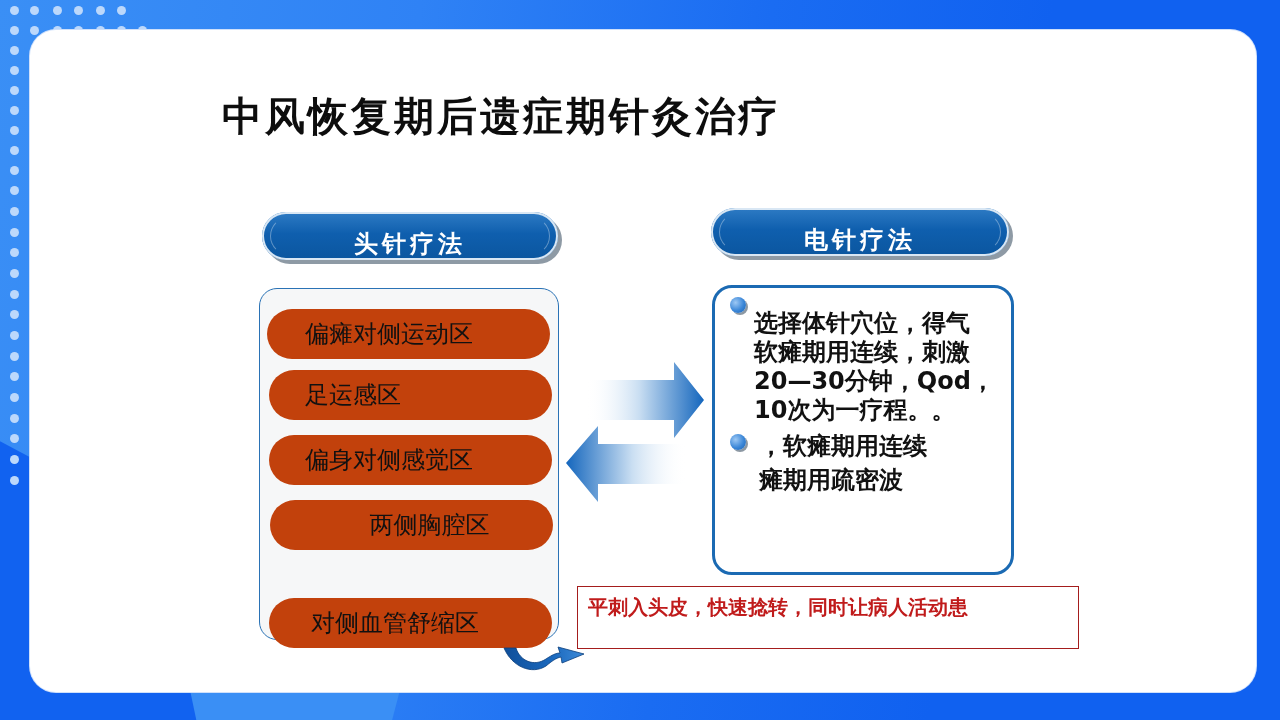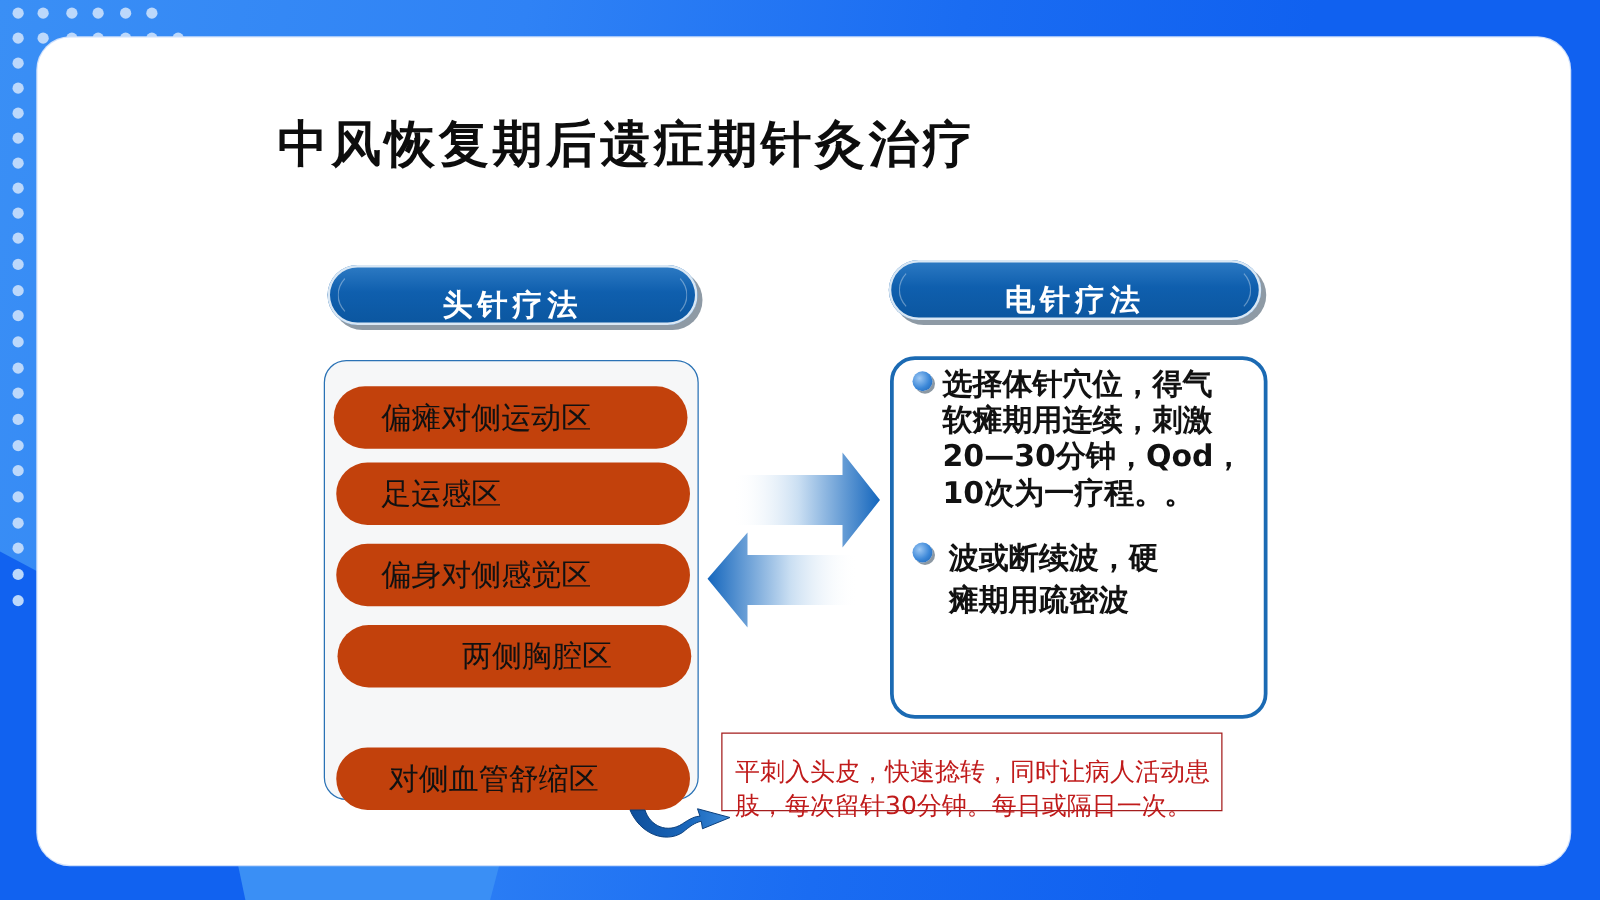--- a/index.html
+++ b/index.html
@@ -67,24 +67,24 @@
     .bullet {
       position: absolute; width: 16px; height: 16px; border-radius: 50%;
       background: radial-gradient(circle at 35% 35%, #9dc8f4 0%, #3b87d8 55%, #1a5fae 100%);
       box-shadow: 2px 2px 0 #8c98a3;
     }
     .rtext {
       position: absolute; font-size: 24px; font-weight: bold; color: #111;
       line-height: 29px; white-space: pre;
     }
     .note-box {
-      position: absolute; left: 577px; top: 586px; width: 401px; height: 63px;
+      position: absolute; left: 577px; top: 586px; width: 502px; height: 63px;
       border: 1px solid #a41d1d; background: #fff;
-      color: #c01b1b; font-size: 20px; font-weight: normal; line-height: 27px;
-      padding: 17px 0 0 10px; white-space: pre;
+      color: #c01b1b; font-size: 20px; font-weight: bold; line-height: 27px;
+      padding: 7px 0 0 10px; white-space: pre;
     }
     svg { position: absolute; overflow: visible; }
   </style>
 </head>
 <body>
 
 <div class="bg">
   <div class="bg-wedge-left"></div>
   <div class="bg-lightband"></div>
 </div>
@@ -169,26 +169,26 @@
       <stop offset="1" stop-color="#1466bd"></stop>
     </linearGradient>
   </defs>
   <polygon points="20,18 108,18 108,0 138,38 108,76 108,58 20,58" fill="url(#gr)"></polygon>
   <polygon points="120,82 32,82 32,64 0,101 32,140 32,122 120,122" fill="url(#gl)"></polygon>
 </svg>
 
 <div class="right-panel"></div>
 
 <div class="bullet" style="left:730px;top:297px"></div>
-<div class="rtext" style="left:754px;top:293px"><div>选择体针穴位，得气</div><div>软瘫期用连续，刺激</div><div>20—30分钟，Qod，</div><div>10次为一疗程。。</div></div>
+<div class="rtext" style="left:754px;top:309px"><div>选择体针穴位，得气</div><div>软瘫期用连续，刺激</div><div>20—30分钟，Qod，</div><div>10次为一疗程。。</div></div>
 
 <div class="bullet" style="left:730px;top:434px"></div>
-<div class="rtext" style="left:759px;top:429px;line-height:34px;"><div>波或断续波，硬</div><div>瘫期用疏密波</div></div>
+<div class="rtext" style="left:759px;top:429px;line-height:34px;"><div>，软瘫期用连续</div><div>瘫期用疏密波</div></div>
 
-<div class="note-box"><div>平刺入头皮，快速捻转，同时让病人活动患</div><div>肢，每次留针30分钟。每日或隔日一次。</div></div>
+<div class="note-box"><div>平刺入头皮，快速捻转，同时让病人活动患</div></div>
 
 <svg style="left:502px;top:645px" width="84" height="28" viewBox="0 0 84 28">
   <defs>
     <linearGradient id="ca" x1="0" x2="1" y1="0" y2="0">
       <stop offset="0" stop-color="#0f4f9a"></stop>
       <stop offset="0.6" stop-color="#1a68bd"></stop>
       <stop offset="1" stop-color="#3d8ad8"></stop>
     </linearGradient>
   </defs>
   <path d="M2,3 L14,3 C18,16 32,22 44,14 C50,10 54,8 58,8 L56,2 L82,9 L60,18 L59,12 C54,13 50,16 44,21 C30,30 10,22 2,3 Z" fill="url(#ca)" stroke="#0b3f7c" stroke-width="0.8"></path>

